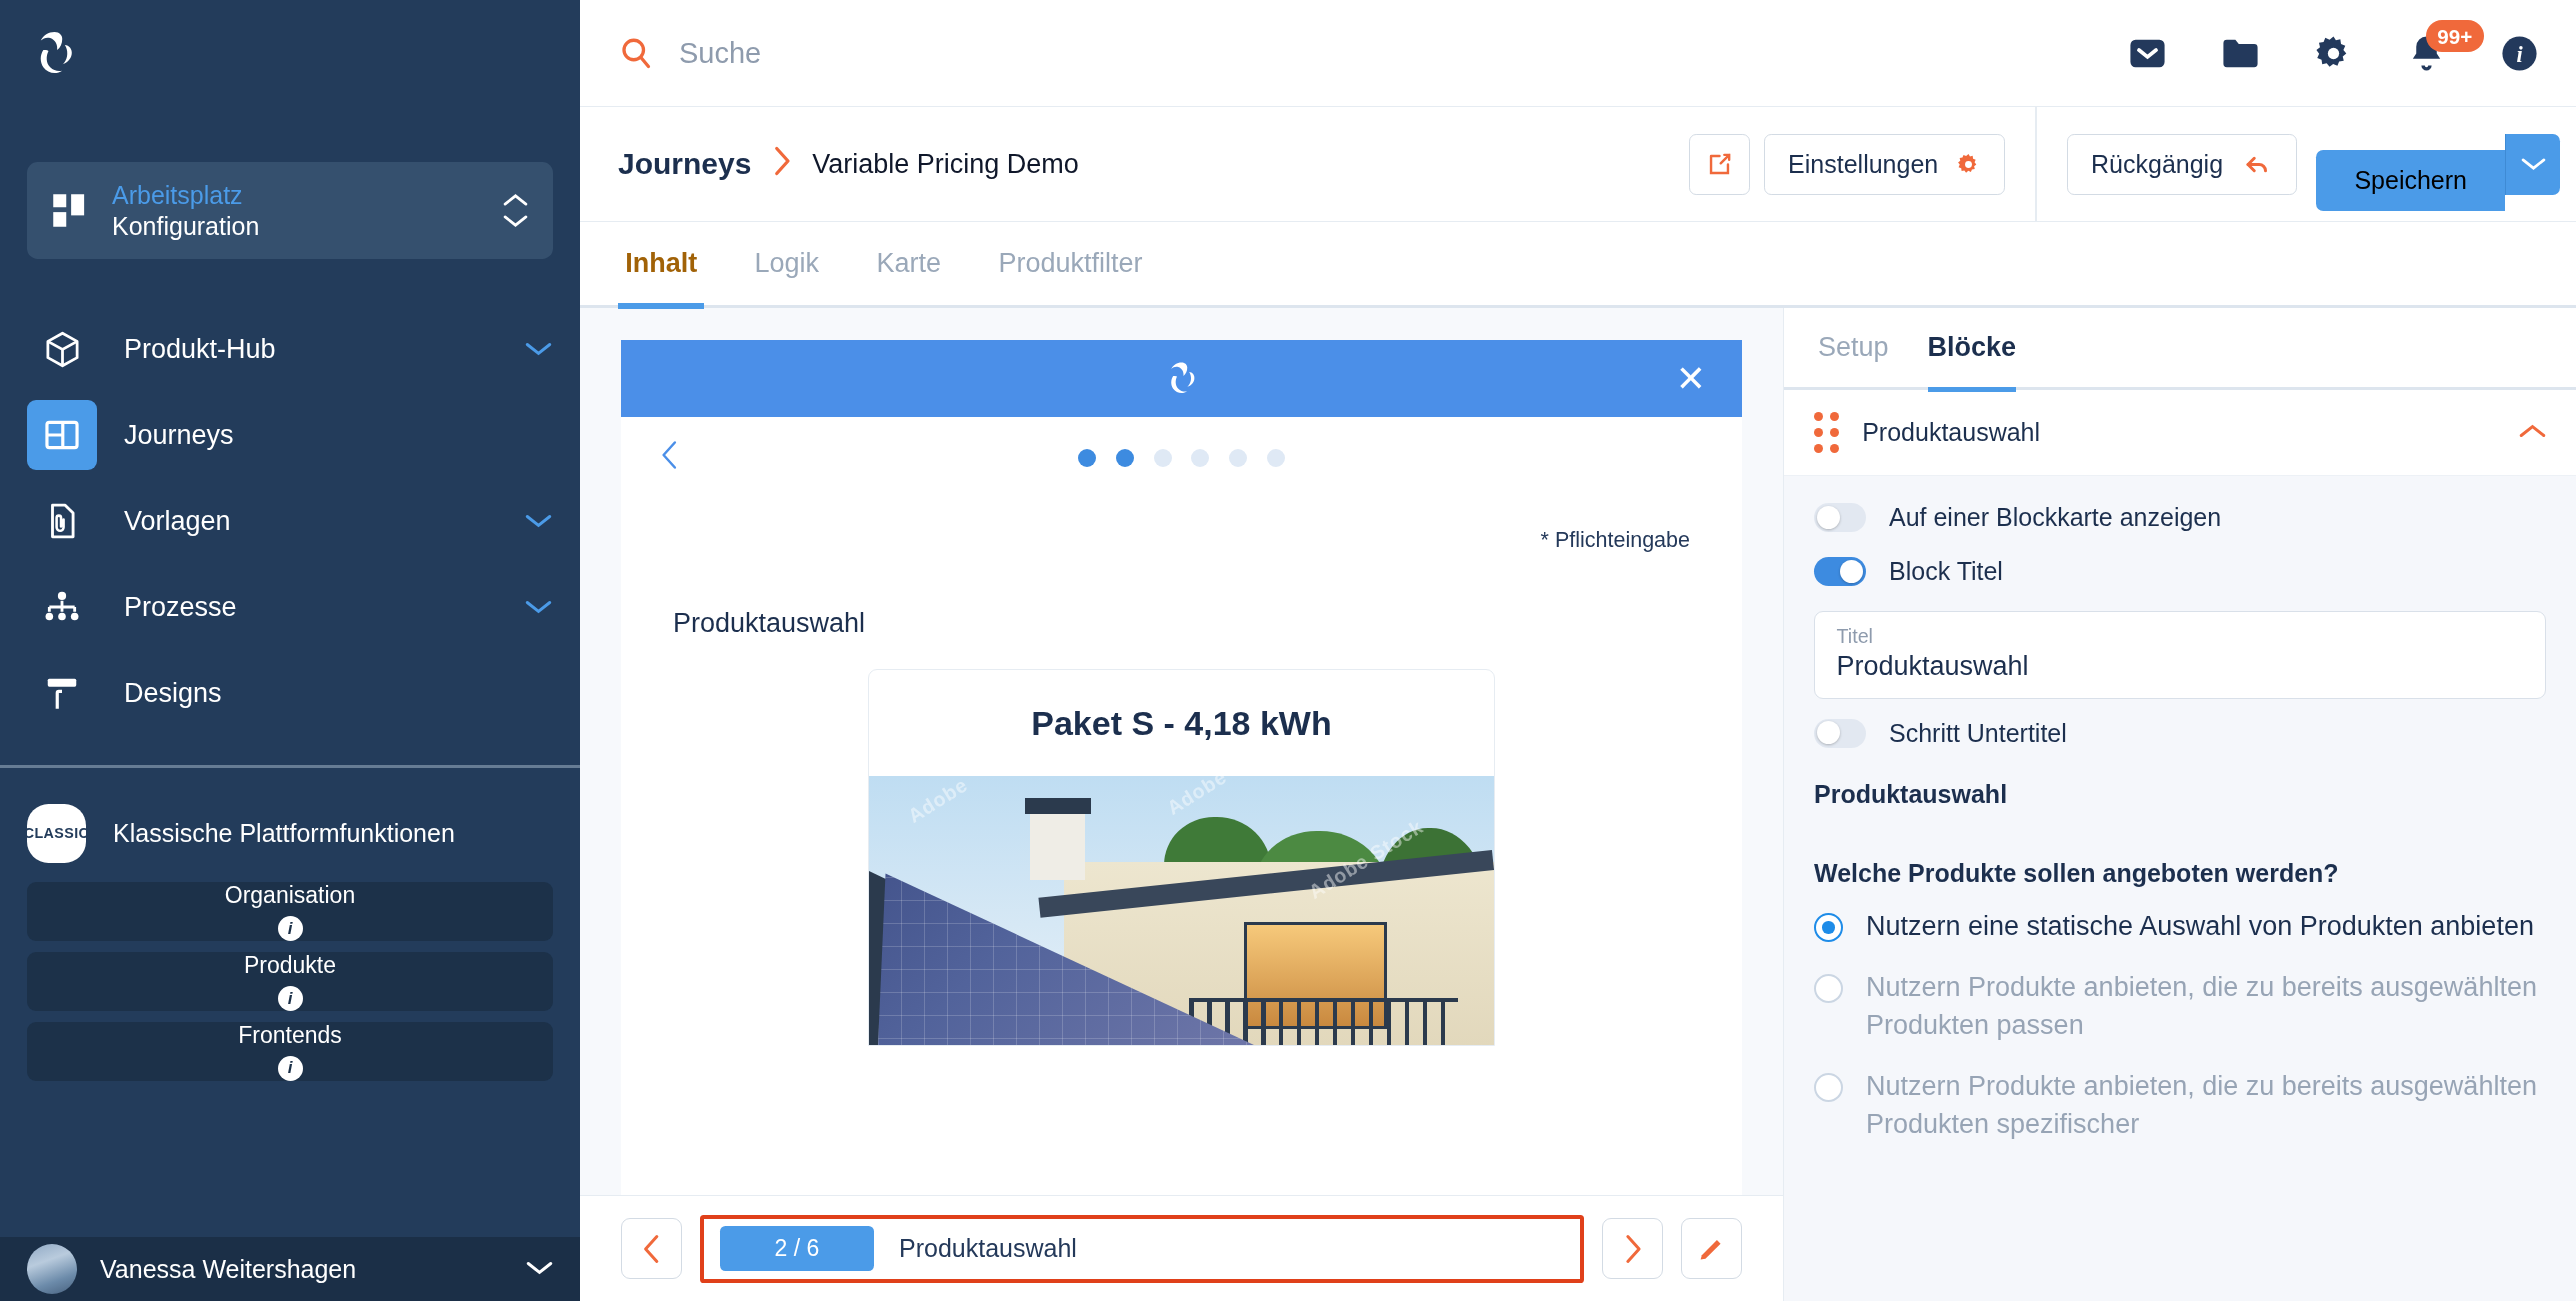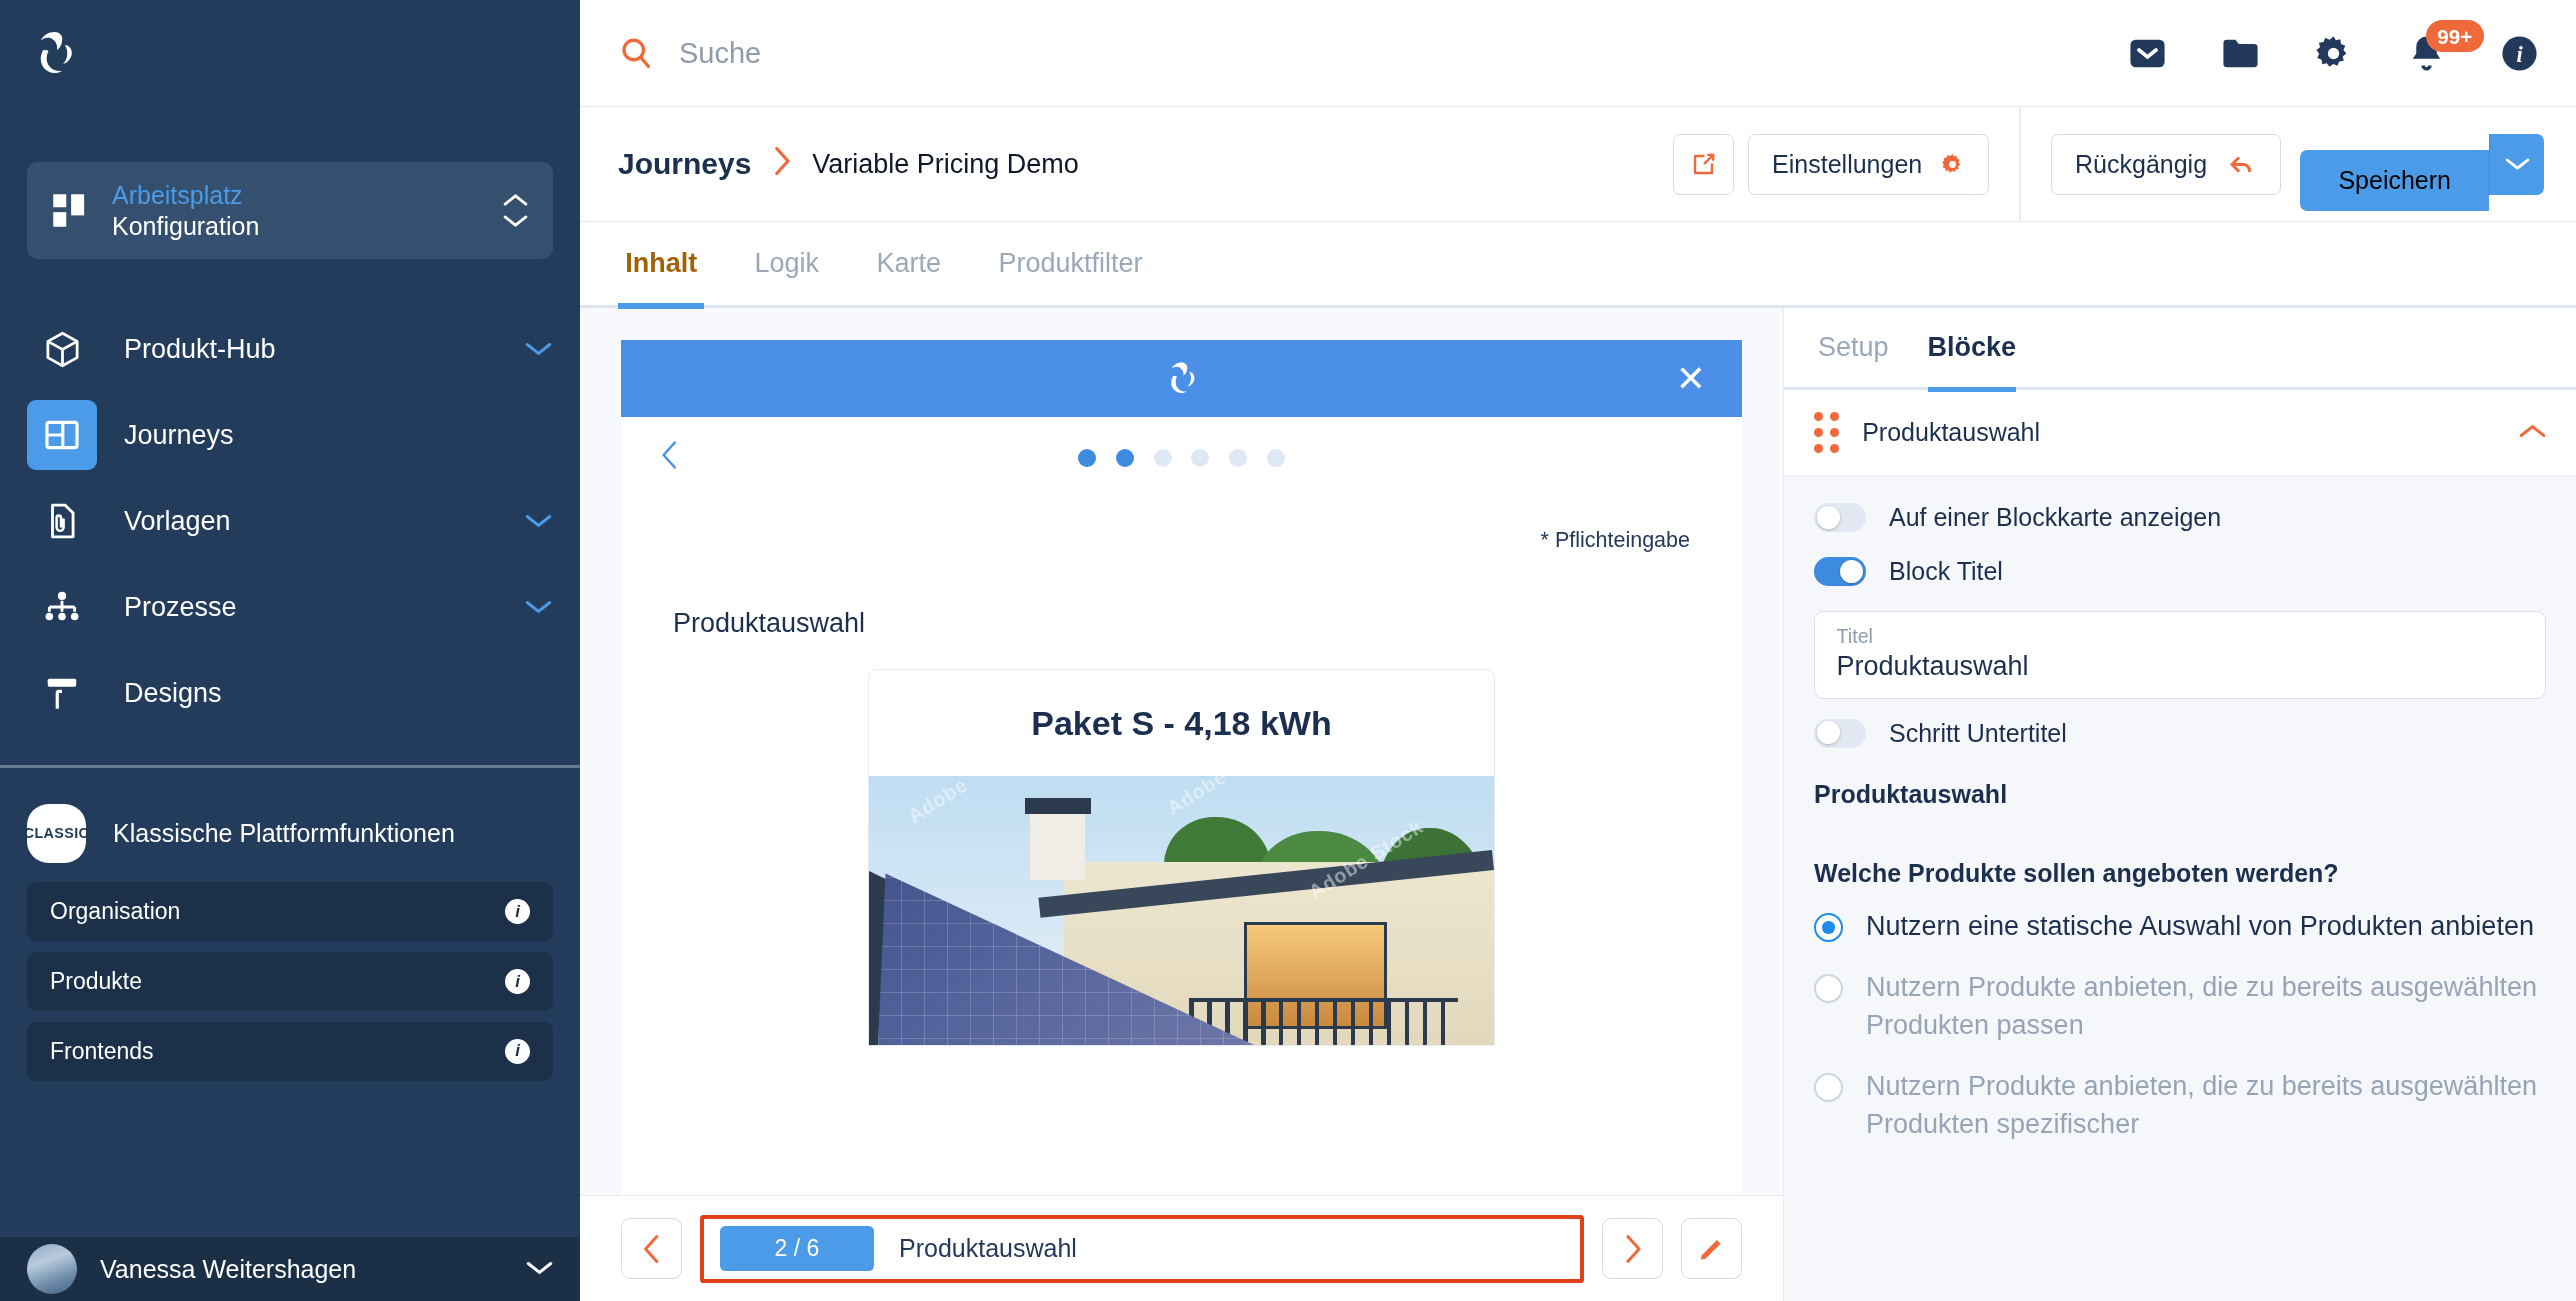--- a/index.html
+++ b/index.html
@@ -67,20 +67,21 @@
     display: flex; align-items: center; justify-content: center;
   }
   .classic-title { color: #ffffff; font-size: 25px; }
 
   .classic-item {
     margin: 0 27px 10.7px 27px;
     background: #1C3149; border-radius: 9px;
     height: 59px; display: flex; align-items: center;
     padding: 0 23px 0 23px;
     cursor: pointer;
+    flex-direction: column;
   }
   .classic-item .ci-label { flex: 1; color: #ffffff; font-size: 23px; }
   .info-dot {
     width: 25px; height: 25px; border-radius: 50%;
     background: #ffffff; color: #1C3149;
     font-size: 17px; font-style: italic; font-weight: bold;
     display: flex; align-items: center; justify-content: center;
   }
 
   .user-strip {
@@ -148,21 +149,21 @@
     background: #4B9BE8; color: #000000; border: none;
     border-radius: 7.2px 0 0 7.2px; padding: 0 38px; height: 61px;
     display: flex; align-items: center; font-size: 25px; cursor: pointer; margin-top: 32px;
   }
   .btn-save-caret {
     background: #4B9BE8; color: #fff; border: none;
     border-left: 1.8px solid #3E8AD4;
     border-radius: 0 7.2px 7.2px 0; width: 55px; height: 61px;
     display: flex; align-items: center; justify-content: center; cursor: pointer;
   }
-  .toolbar-right { display: flex; align-items: center; padding-right: 32px; }
+  .toolbar-right { display: flex; align-items: center; padding-right: 16px; }
 
   .tabsbar {
     height: 86px; flex: 0 0 86px;
     display: flex; align-items: stretch;
     padding-left: 38px;
     border-bottom: 3.6px solid #DDE5EE;
     position: relative;
   }
   .tab {
     display: flex; align-items: center; padding: 0 7.2px; margin-right: 43px;

